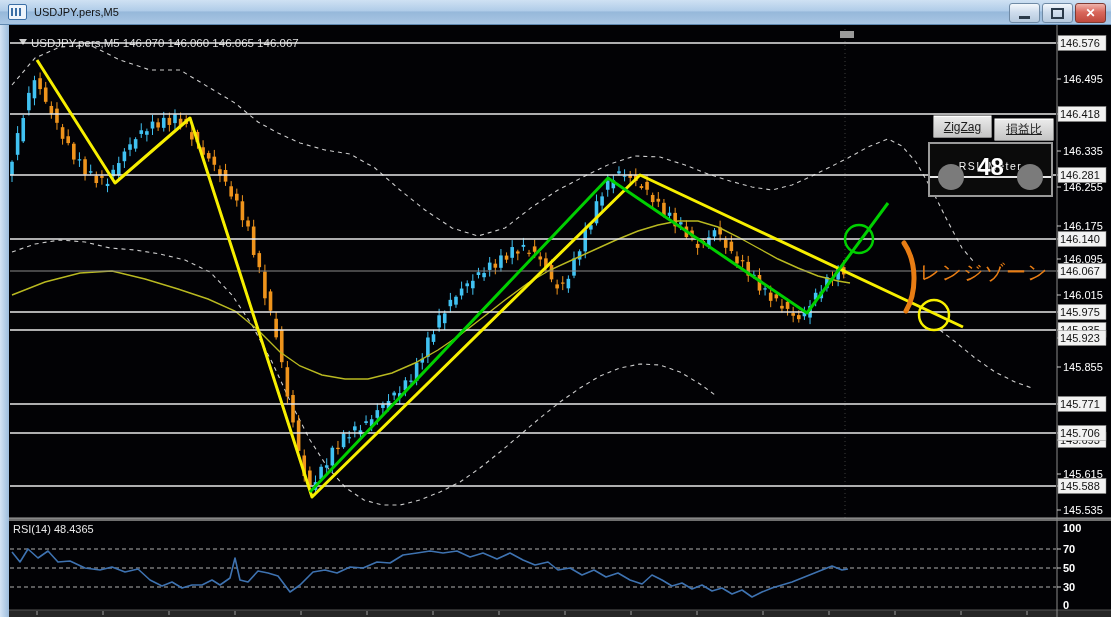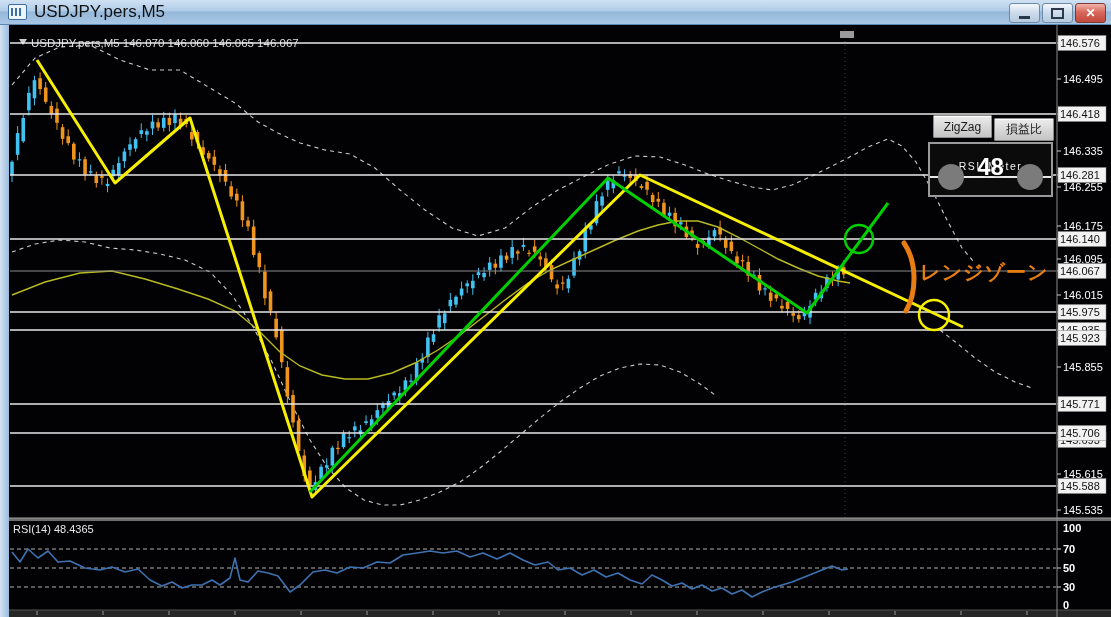--- a/index.html
+++ b/index.html
@@ -6,47 +6,47 @@
   #stage{position:relative;width:1111px;height:617px;overflow:hidden;background:#01030a;
          font-family:"Liberation Sans",sans-serif;}
   
   .titlebar{position:absolute;left:0;top:0;width:1111px;height:24px;
     background:linear-gradient(#cfe1f3 0%,#b0cce8 45%,#96b8da 50%,#a9c6e4 100%);
     border-bottom:1px solid #5f88b0;display:flex;align-items:center;z-index:30;}
   .app-icon{width:17px;height:14px;margin:0 7px 0 8px;background:#eef4fb;border:1px solid #3a6ea5;
     border-radius:2px;position:relative;}
   .app-icon::after{content:"";position:absolute;left:2px;top:3px;width:11px;height:8px;
     background:repeating-linear-gradient(90deg,#3a6ea5 0 2px,transparent 2px 4px);}
-  .title{font-size:17px;color:#111;}
+  .title{font-size:11px;color:#111;}
   .winbtns{position:absolute;right:5px;top:3px;display:flex;gap:2px;}
   .wbtn{width:29px;height:18px;border-radius:3px;border:1px solid #6f8aa5;
     background:linear-gradient(#f4f8fc,#cfdded 45%,#b6c9dd);display:flex;align-items:center;justify-content:center;}
   .wbtn.close{background:linear-gradient(#efb4ac,#d9685c 45%,#c04a3e);border-color:#7e3a32;
     color:#fff;font-size:12px;font-weight:bold;}
   .glyph-min{display:block;width:11px;height:3px;background:#2a3a4a;margin-top:8px;}
   .glyph-max{display:block;width:9px;height:7px;border:2px solid #2a3a4a;background:transparent;}
   .leftframe{position:absolute;left:0;top:24px;width:9px;height:593px;
     background:linear-gradient(90deg,#d3e3f4,#9cbcdc);z-index:25;}
   
   .ind-btn{position:absolute;height:21px;z-index:10;display:flex;align-items:center;justify-content:center;
     background:linear-gradient(#ececec,#c4c4c4);border:1px solid #8a8a8a;color:#1c1c1c;font-size:12px;
-    border-radius:1px;box-shadow:inset 0 1px 0 #fff;}
+    border-radius:1px;box-shadow:inset 0 1px 0 #fff;text-decoration:underline;}
   .rsi-meter{position:absolute;left:928px;top:142px;width:125px;height:55px;background:#0b0b0b;
     border:2px solid #9a9a9a;box-sizing:border-box;z-index:10;}
   .rsi-meter .ttl{display:block;text-align:center;color:#f2f2f2;font-size:10.5px;letter-spacing:1.5px;margin-top:16px;}
   .rsi-meter .wline{position:absolute;left:0;top:32px;width:100%;height:2px;background:#e8e8e8;}
   .rsi-meter .ball{position:absolute;top:20px;width:26px;height:26px;border-radius:50%;background:#7b7b7b;}
   .rsi-meter .ball.l{left:8px;} .rsi-meter .ball.r{right:8px;}
   .rsi-meter .val{position:absolute;left:0;top:9px;width:100%;text-align:center;color:#fff;
     font-size:24px;font-weight:bold;text-shadow:0 0 3px #000;}
   .ann-box{position:absolute;background:#000;color:#fff;font-weight:bold;font-size:15px;
     display:flex;align-items:center;justify-content:center;white-space:nowrap;letter-spacing:1px;z-index:10;}
   .ann-long{left:884px;top:205px;width:150px;height:28px;border:3px solid #00ca00;}
   .ann-short{left:874px;top:348px;width:166px;height:29px;border:3px solid #efe400;}
-  .ann-range{position:absolute;left:920px;top:259px;color:#e87d14;font-size:20px;font-weight:bold;
+  .ann-range{position:absolute;left:920px;top:259px;color:#e87d14;font-size:20px;font-weight:normal;
     white-space:nowrap;z-index:10;letter-spacing:1px;}
   .rsi-label{position:absolute;left:13px;top:523px;color:#e8e8e8;font-size:11px;z-index:10;}
   svg{position:absolute;left:0;top:0;z-index:5;}
 </style>
 </head>
 <body>
 
 <div id="stage">
 
   <svg id="chart" width="1111" height="617">

